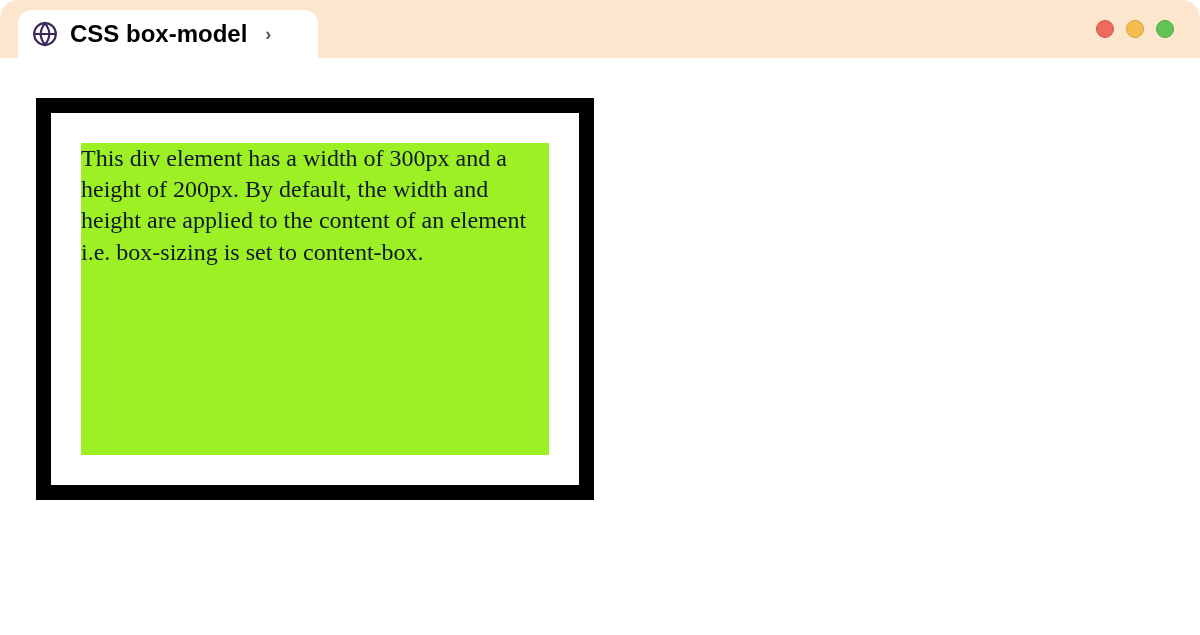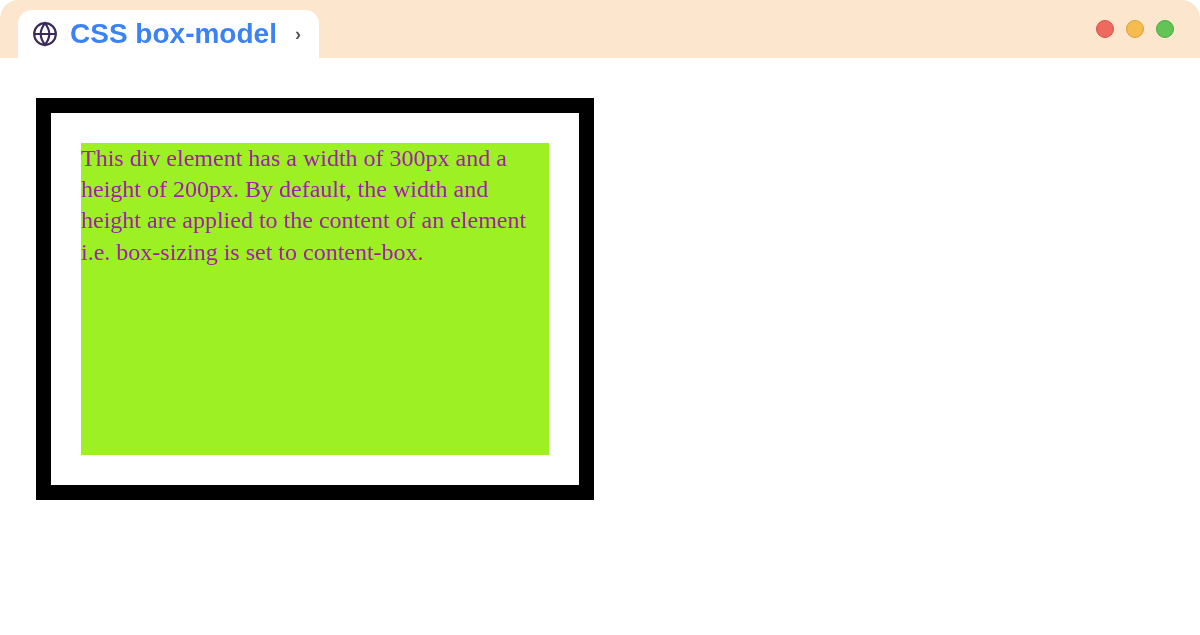--- a/index.html
+++ b/index.html
@@ -35,23 +35,23 @@
       gap: 12px;
       position: relative;
       min-width: 300px;
     }
     .globe-icon {
       width: 26px;
       height: 26px;
       flex-shrink: 0;
     }
     .tab-title {
-      font-size: 28px;
+      font-size: 24px;
       font-weight: 600;
-      color: #3b82f6;
+      color: #000000;
       white-space: nowrap;
     }
     .chevron {
       font-size: 18px;
       color: #555;
       margin-left: 6px;
       font-weight: 600;
     }
     .window-controls {
       position: absolute;
@@ -80,21 +80,21 @@
       background: #fff;
       display: inline-block;
     }
     .green-box {
       width: 468px;
       height: 312px;
       background: #9CF024;
       font-family: "Times New Roman", Times, serif;
       font-size: 24px;
       line-height: 1.3;
-      color: #a21caf;
+      color: #0f172a;
       padding: 0;
     }
   </style>
 </head>
 <body>
 
 <div class="tab-bar">
   <div class="tab">
     <span class="globe-icon">
       <svg viewBox="0 0 24 24" fill="none" stroke="#3a2a5a" stroke-width="2">

